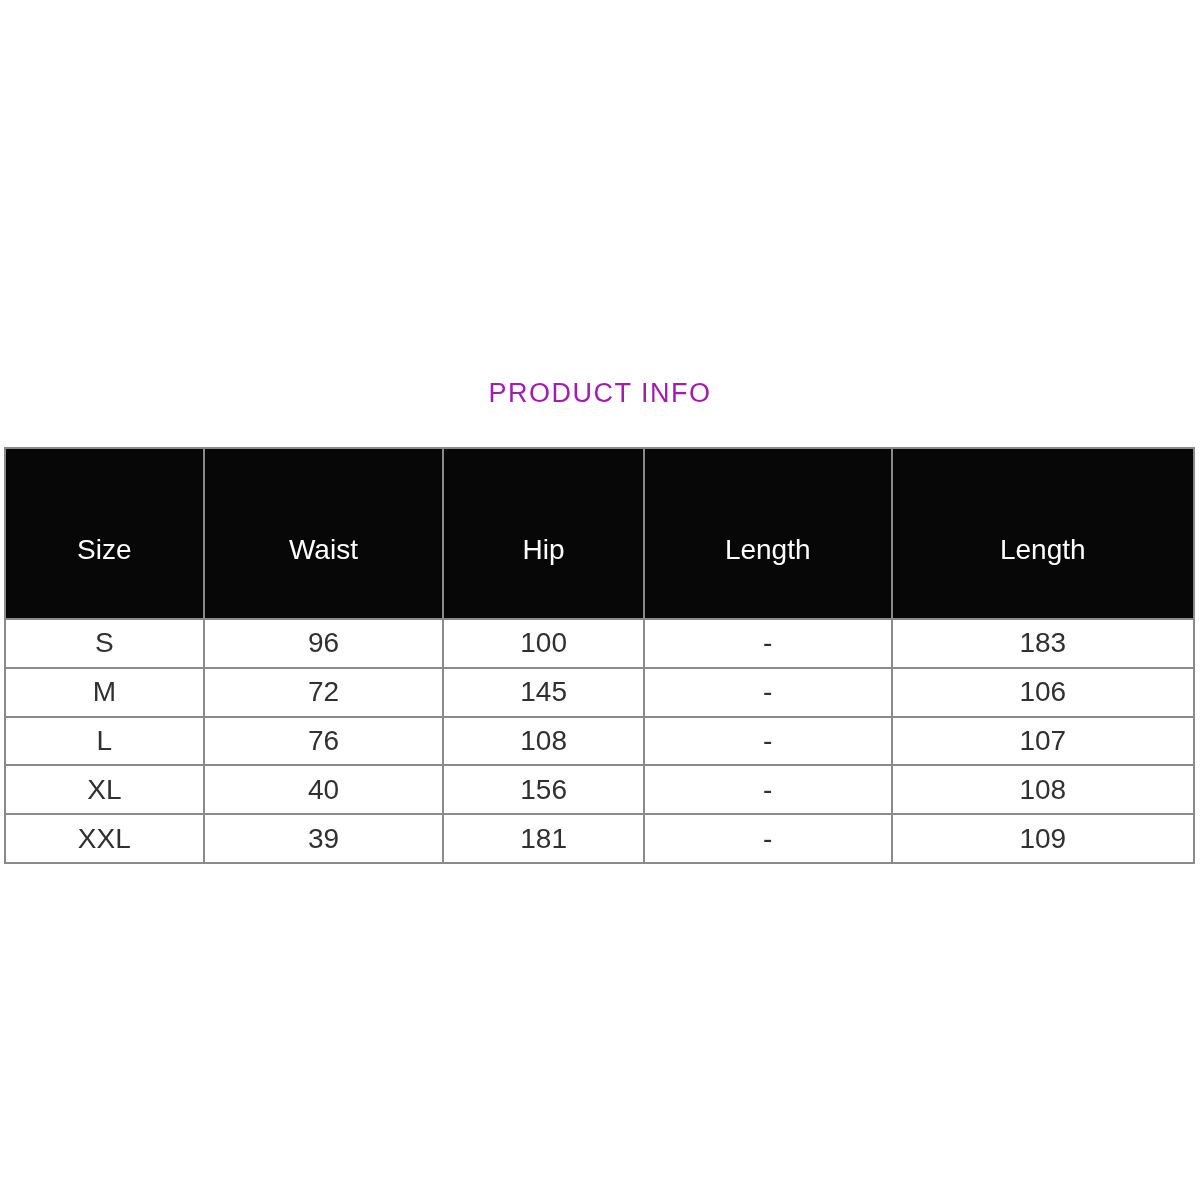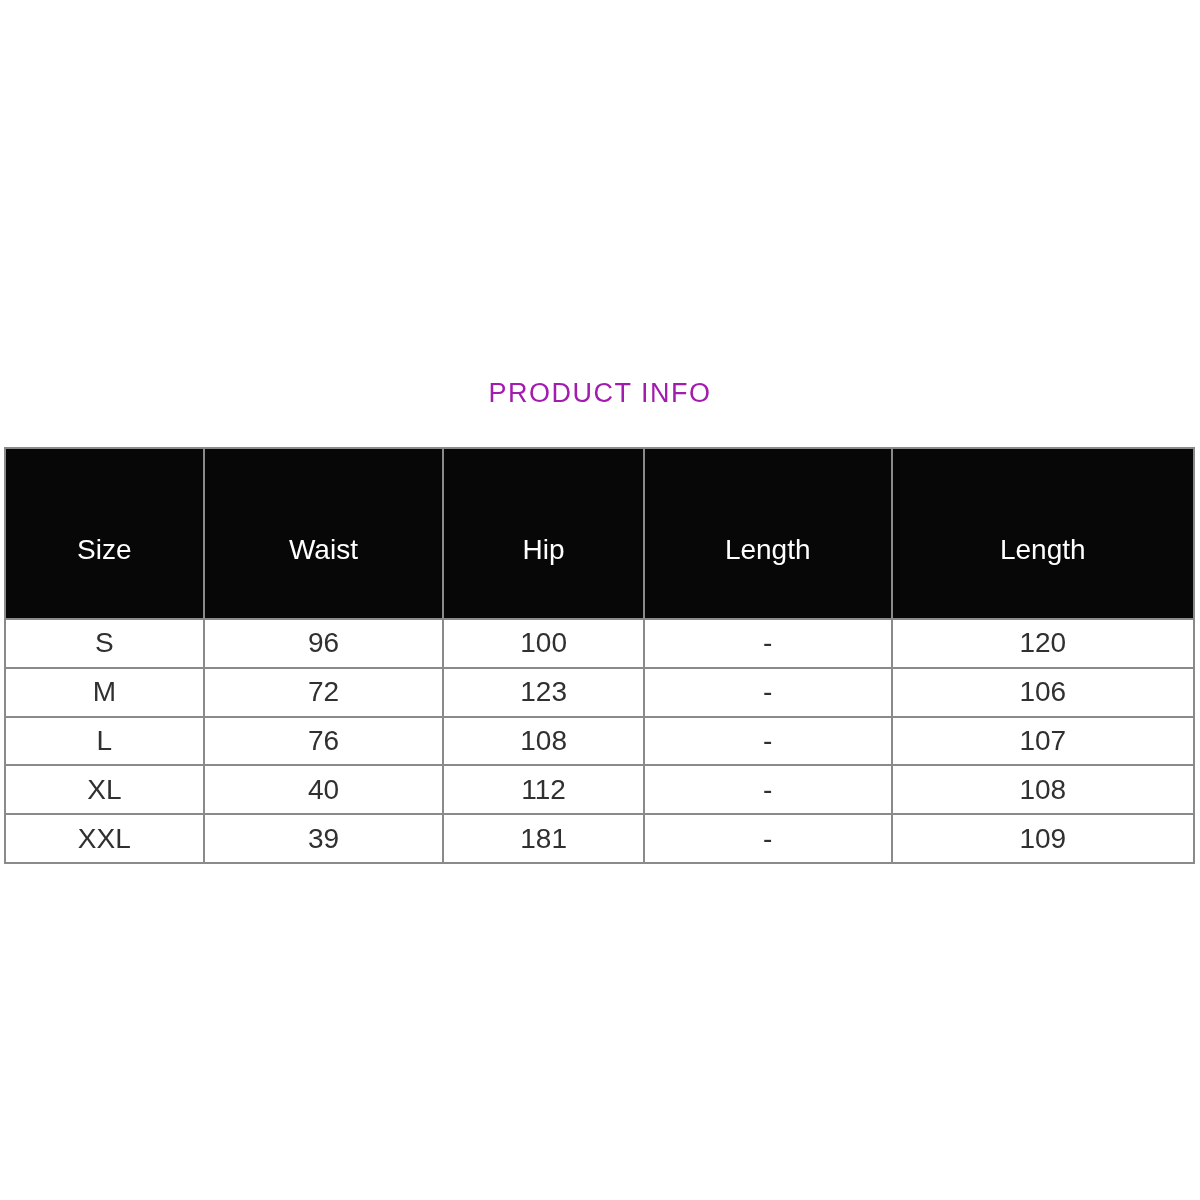--- a/index.html
+++ b/index.html
@@ -82,40 +82,40 @@
         <th>Length</th>
         <th>Length</th>
       </tr>
     </thead>
     <tbody>
       <tr>
         <td>S</td>
         <td>96</td>
         <td>100</td>
         <td>-</td>
-        <td>120</td>
+        <td>183</td>
       </tr>
       <tr>
         <td>M</td>
         <td>72</td>
-        <td>123</td>
+        <td>145</td>
         <td>-</td>
         <td>106</td>
       </tr>
       <tr>
         <td>L</td>
         <td>76</td>
         <td>108</td>
         <td>-</td>
         <td>107</td>
       </tr>
       <tr>
         <td>XL</td>
         <td>40</td>
-        <td>112</td>
+        <td>156</td>
         <td>-</td>
         <td>108</td>
       </tr>
       <tr>
         <td>XXL</td>
         <td>39</td>
         <td>181</td>
         <td>-</td>
         <td>109</td>
       </tr>

